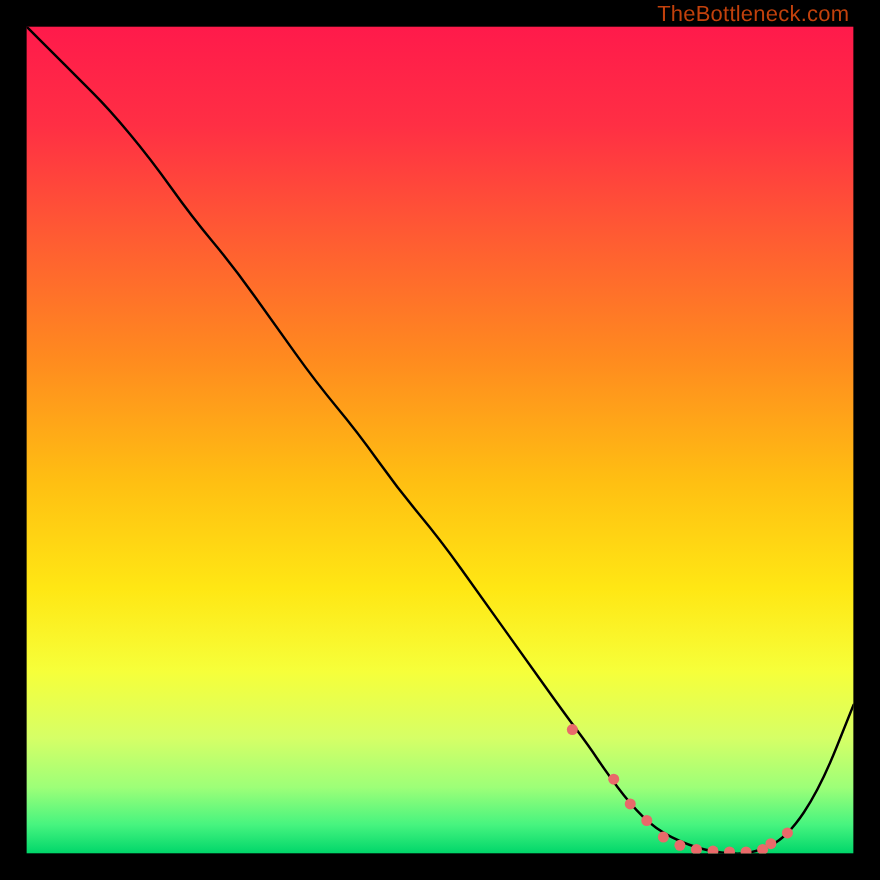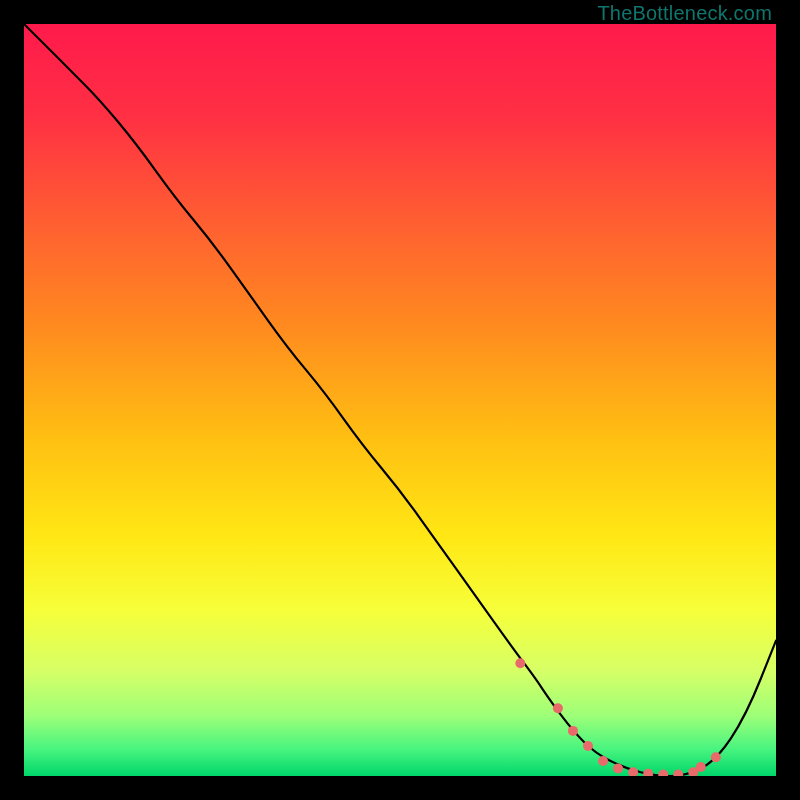--- a/index.html
+++ b/index.html
@@ -24,21 +24,21 @@
     top: 0;
     width: 100%;
     height: 100%;
   }
   .watermark {
     position: absolute;
     top: 2px;
     right: 28px;
     font-family: Arial, Helvetica, sans-serif;
     font-size: 20px;
-    color: #0f766e;
+    color: #c2410c;
     letter-spacing: 0.2px;
     user-select: none;
     text-align: right;
   }
   svg.curve {
     position: absolute;
     left: 0;
     top: 0;
     width: 100%;
     height: 100%;

